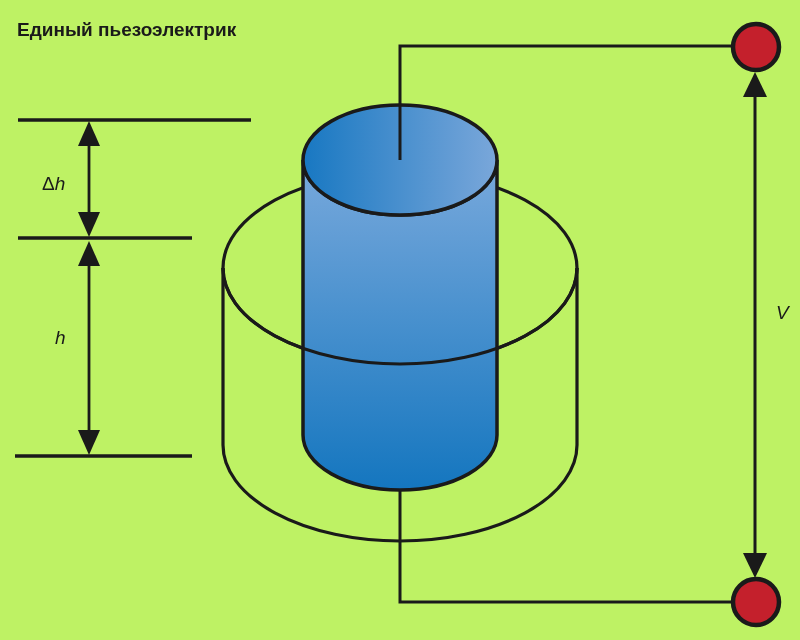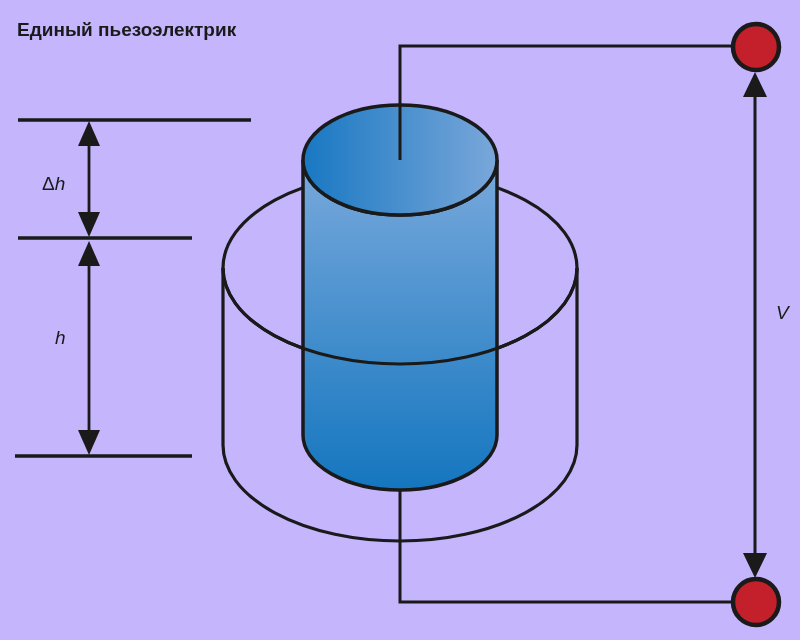--- a/index.html
+++ b/index.html
@@ -4,21 +4,21 @@
 <style>
   html, body {
     margin: 0;
     padding: 0;
     background: #ffffff;
   }
   .stage {
     position: relative;
     width: 800px;
     height: 640px;
-    background: #c4b5fd;
+    background: #bef264;
     overflow: hidden;
   }
   svg {
     display: block;
     font-family: "Liberation Sans", sans-serif;
   }
   .title-text {
     font-size: 19px;
     font-weight: bold;
   }

